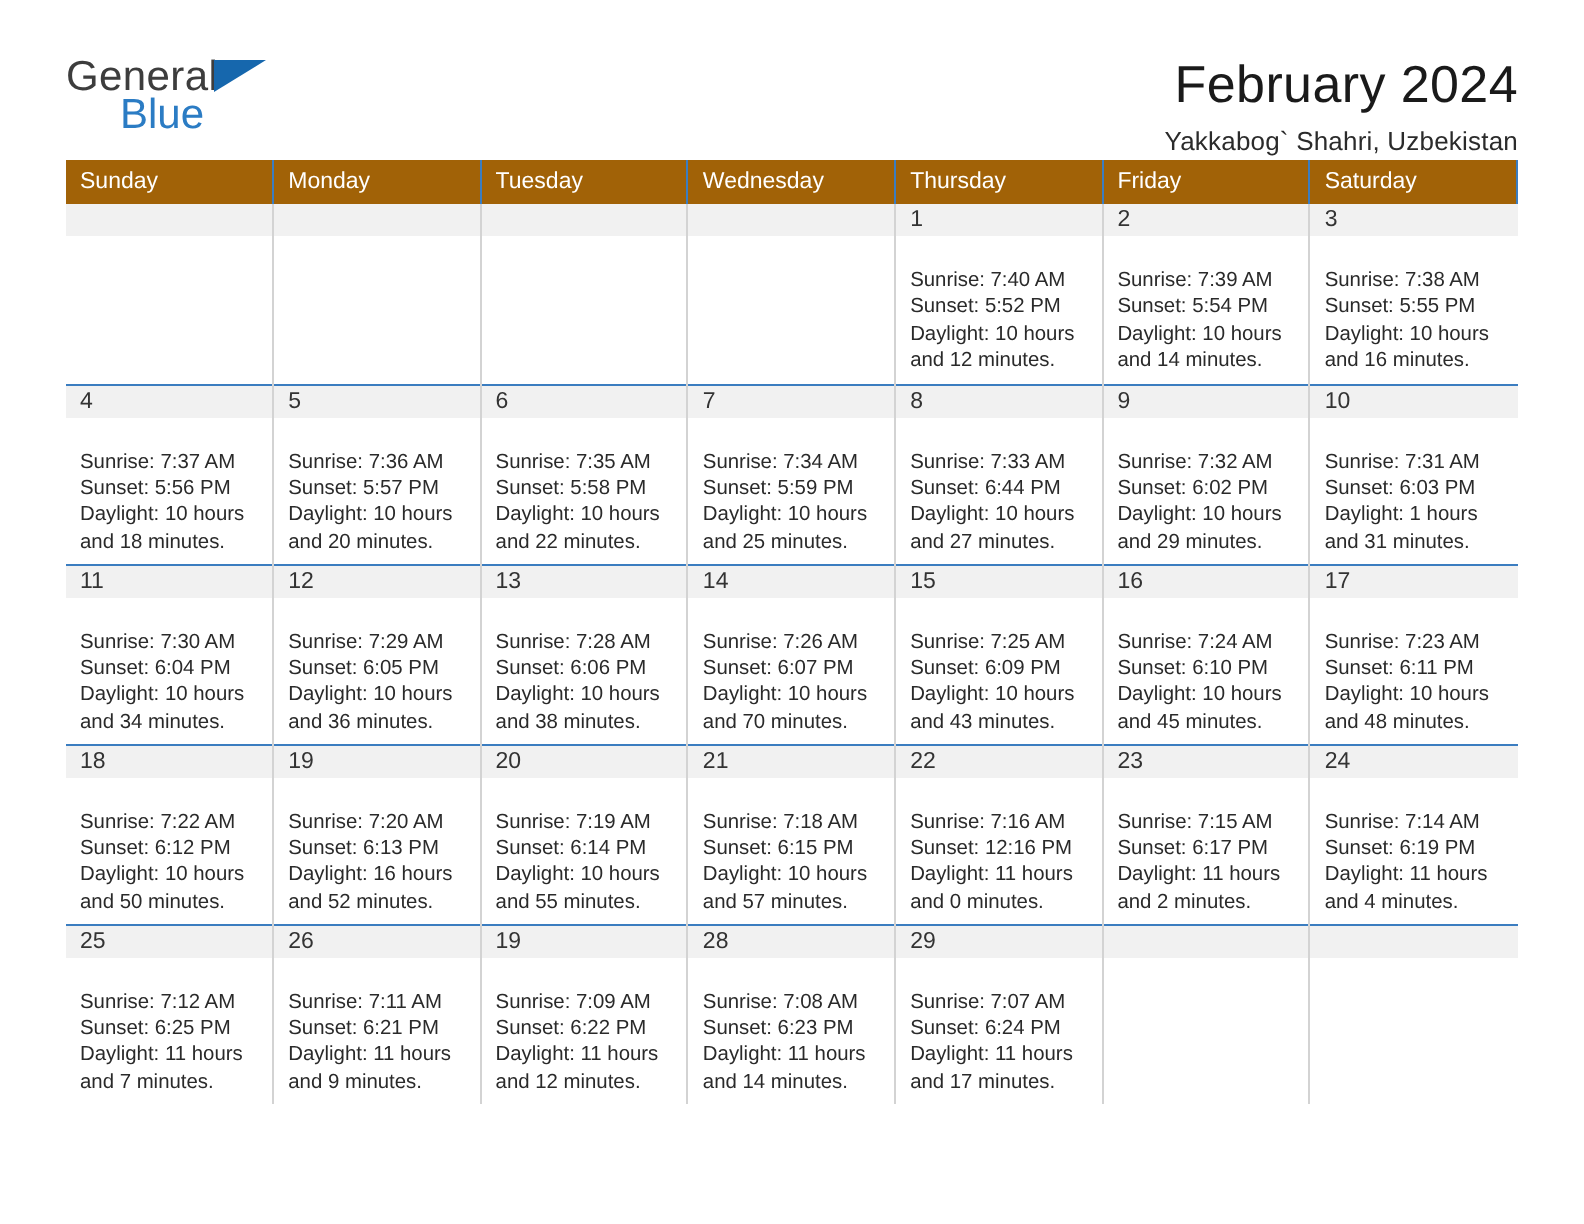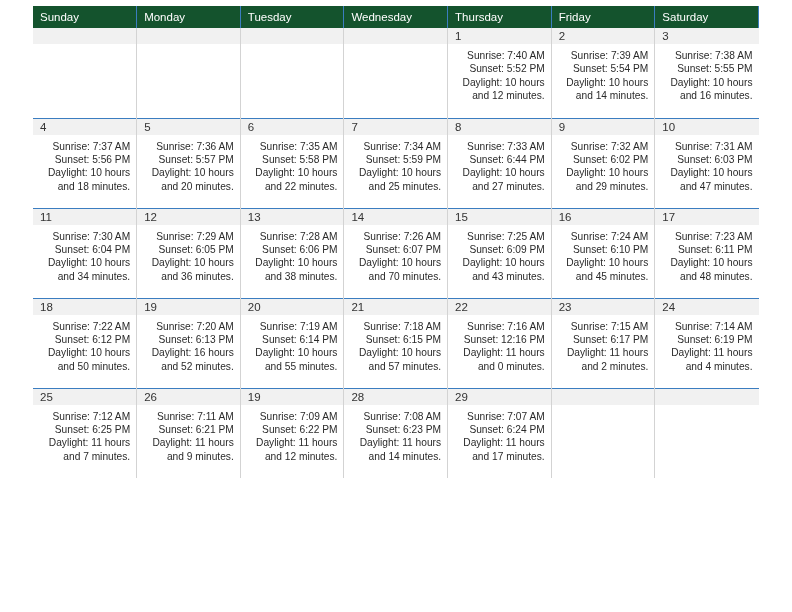--- a/index.html
+++ b/index.html
@@ -81,21 +81,21 @@
   }
 
   
   .calendar {
     width: 726px;
     border-collapse: collapse;
     table-layout: fixed;
     margin-top: 6px;
   }
   .calendar th {
-    background: #14532d;
+    background: #a16207;
     color: #ffffff;
     font-size: 11.5px;
     font-weight: normal;
     text-align: left;
     padding: 5px 0 5px 7px;
     height: 20px;
     box-sizing: border-box;
     border-right: 1px solid #3b7dc0;
   }
 
@@ -115,35 +115,48 @@
   .daynum-band {
     background: #f1f1f1;
     height: 16px;
     padding: 1px 0 0 7px;
     box-sizing: border-box;
     font-size: 11.5px;
     color: #333333;
     line-height: 15px;
   }
   .cell-body {
-    padding: 5px 6px 0 7px;
+    padding: 16px 6px 0 7px;
     font-size: 10.2px;
     line-height: 13.4px;
     color: #2a2a2a;
-    text-align: right;
   }
   .cell-body div { white-space: nowrap; }
   .cell-body .wrap { white-space: normal; }
   .empty .daynum-band { background: #f1f1f1; }
 </style>
 </head>
 <body>
 
 <div class="page">
 
+  <div class="header">
+
+    <div class="logo">
+      <span class="logo-general">General</span>
+      <span class="logo-triangle"></span>
+      <span class="logo-blue">Blue</span>
+    </div>
+
+    <div class="title-block">
+      <div class="cal-title">February 2024</div>
+      <div class="cal-subtitle">Yakkabog` Shahri, Uzbekistan</div>
+    </div>
+
+  </div>
 
   <table class="calendar">
     <thead>
       <tr>
         <th>Sunday</th>
         <th>Monday</th>
         <th>Tuesday</th>
         <th>Wednesday</th>
         <th>Thursday</th>
         <th>Friday</th>
@@ -236,21 +249,21 @@
               <div>Sunrise: 7:32 AM</div>
               <div>Sunset: 6:02 PM</div>
               <div class="wrap">Daylight: 10 hours and 29 minutes.</div>
             </div>
           </td>
           <td>
             <div class="daynum-band">10</div>
             <div class="cell-body">
               <div>Sunrise: 7:31 AM</div>
               <div>Sunset: 6:03 PM</div>
-              <div class="wrap">Daylight: 10 hours and 47 minutes.</div>
+              <div class="wrap">Daylight: 1 hours and 31 minutes.</div>
             </div>
           </td>
         </tr>
         <tr>
           <td>
             <div class="daynum-band">11</div>
             <div class="cell-body">
               <div>Sunrise: 7:30 AM</div>
               <div>Sunset: 6:04 PM</div>
               <div class="wrap">Daylight: 10 hours and 34 minutes.</div>

